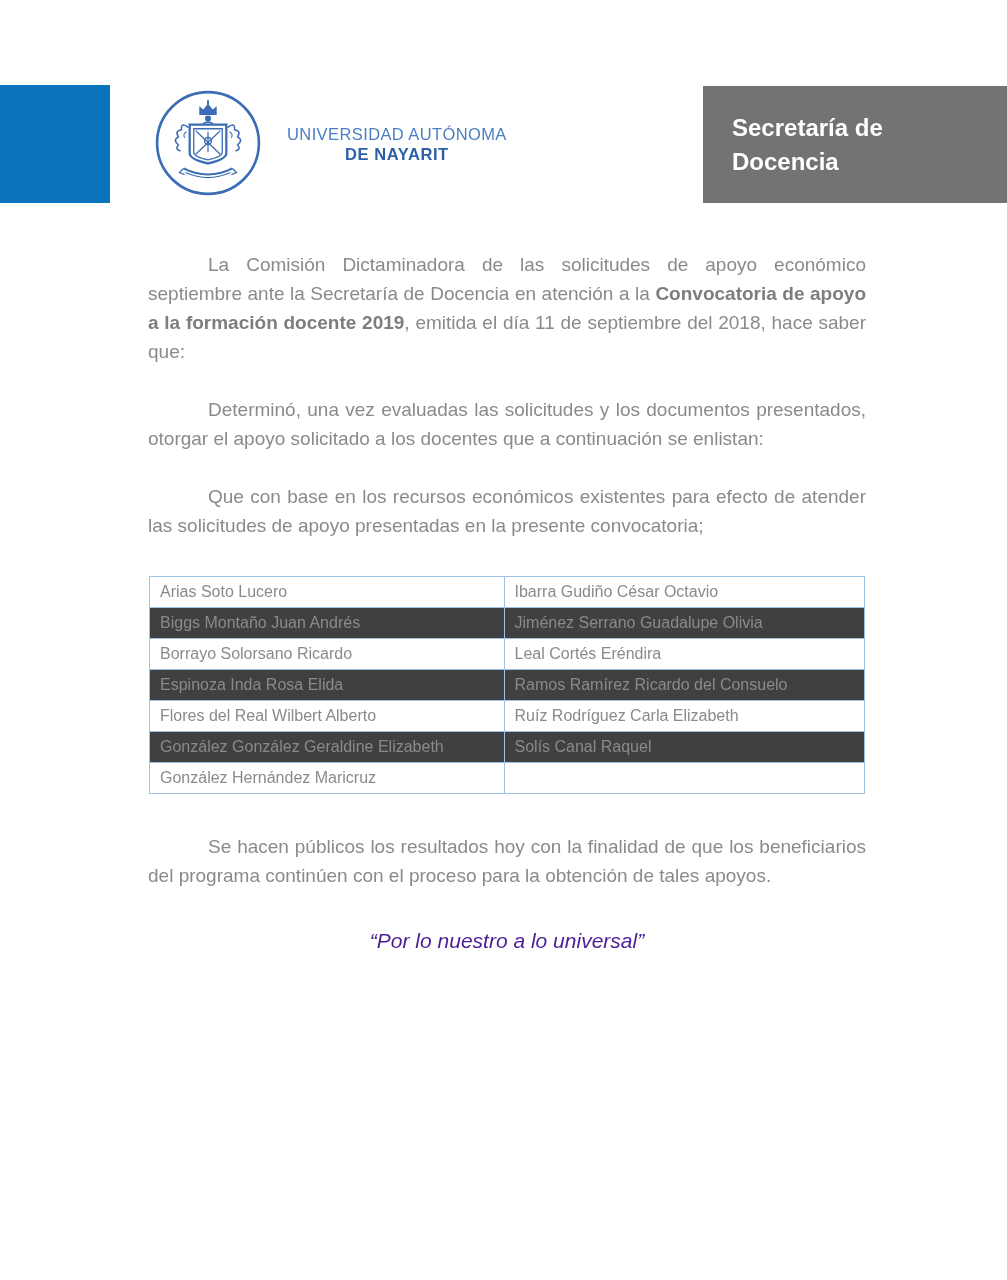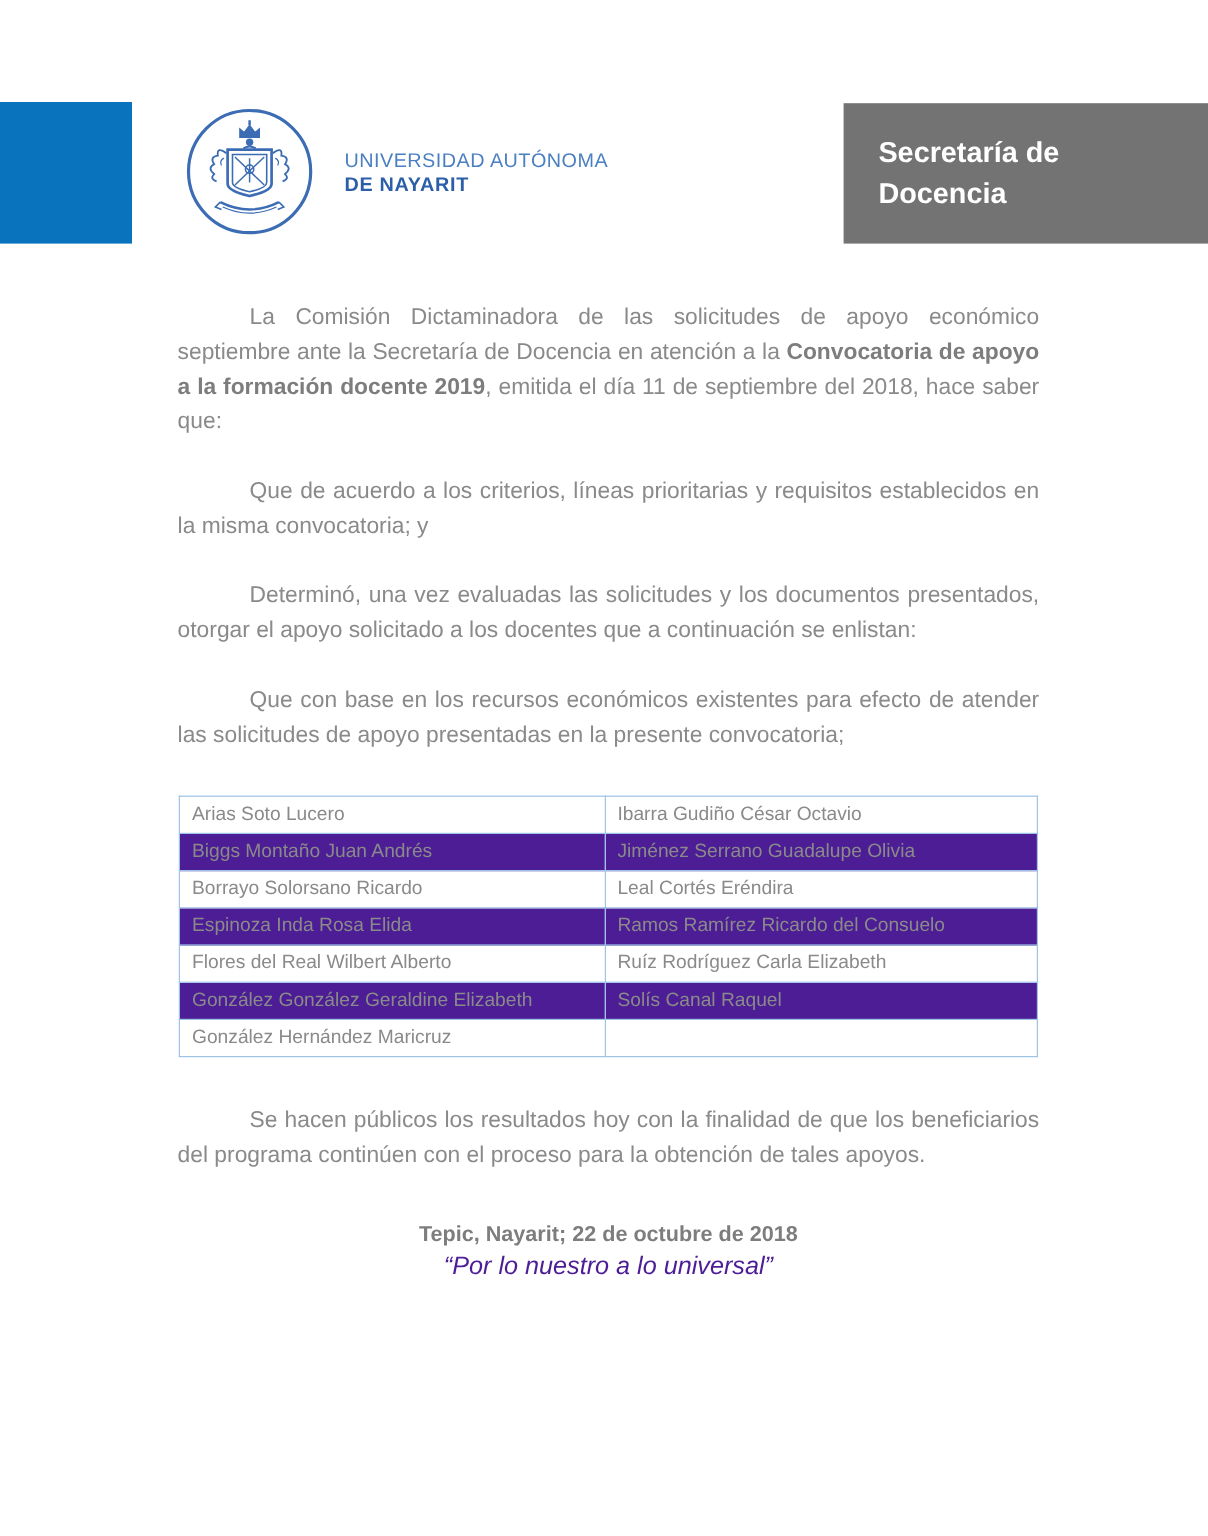--- a/index.html
+++ b/index.html
@@ -19,21 +19,21 @@
   }
   .logo{
     position:absolute; left:152px; top:87px;
     width:112px; height:112px;
   }
   .univ-name{
     position:absolute; left:287px; top:124px;
     line-height:20px; white-space:nowrap;
   }
   .univ-line1{ font-size:16.5px; color:#4a7fc1; letter-spacing:0.4px; }
-  .univ-line2{ font-size:16.5px; font-weight:bold; color:#2d5fa8; letter-spacing:0.6px; }
+  .univ-line2{ font-size:16.5px; font-weight:bold; color:#2d5fa8; letter-spacing:0.6px;text-align:center; }
   .dept-box{
     position:absolute; left:703px; top:86px;
     width:304px; height:117px;
     background:#737373;
     box-sizing:border-box;
     padding:25px 0 0 29px;
     color:#ffffff; font-weight:bold;
     font-size:24px; line-height:34px;
   }
   
@@ -52,21 +52,21 @@
     font-size:16px; line-height:26px; color:#8a8a8a;
   }
   table.names td{
     border:1.5px solid #9dc3e6;
     padding:2px 16px 2px 10px;
     text-align:justify;
     vertical-align:top;
   }
   td.col1{ width:355px; box-sizing:border-box; }
   td.col2{ width:361px; box-sizing:border-box; padding-right:31px; }
-  tr.shaded{ background:#4c1d95; }
+  tr.shaded{ background:#404040; }
   
   .footer{ text-align:center; margin-top:38px; }
   .dateline{ font-weight:bold; font-size:18px; color:#7d7d7d; line-height:26px; }
   .motto{ font-style:italic; font-size:21px; color:#4c1d95; line-height:26px; margin-top:2px; }
 </style>
 </head>
 <body>
 
 <div class="page">
 
@@ -113,21 +113,20 @@
 
   <div class="dept-box">
     <div>Secretaría de</div>
     <div>Docencia</div>
   </div>
 
   <div class="content">
 
     <p><span>La Comisión Dictaminadora de las solicitudes de apoyo económico septiembre ante la Secretaría de Docencia en atención a la </span><b>Convocatoria de apoyo a la formación docente 2019</b><span>, emitida el día 11 de septiembre del 2018, hace saber que:</span></p>
 
-    <p>Que de acuerdo a los criterios, líneas prioritarias y requisitos establecidos en la misma convocatoria; y</p>
 
     <p>Determinó, una vez evaluadas las solicitudes y los documentos presentados, otorgar el apoyo solicitado a los docentes que a continuación se enlistan:</p>
 
     <p>Que con base en los recursos económicos existentes para efecto de atender las solicitudes de apoyo presentadas en la presente convocatoria;</p>
 
     <table class="names">
       <tbody>
           <tr>
         <td class="col1">Arias Soto Lucero</td>
         <td class="col2">Ibarra Gudiño César Octavio</td>
@@ -155,18 +154,17 @@
       <tr>
         <td class="col1">González Hernández Maricruz</td>
         <td class="col2"></td>
       </tr>
     </tbody>
       </table>
 
     <p>Se hacen públicos los resultados hoy con la finalidad de que los beneficiarios del programa continúen con el proceso para la obtención de tales apoyos.</p>
 
     <div class="footer">
-      <div class="dateline">Tepic, Nayarit; 22 de octubre de 2018</div>
       <div class="motto">“Por lo nuestro a lo universal”</div>
     </div>
 
   </div>
 </div>
 
 </body></html>

